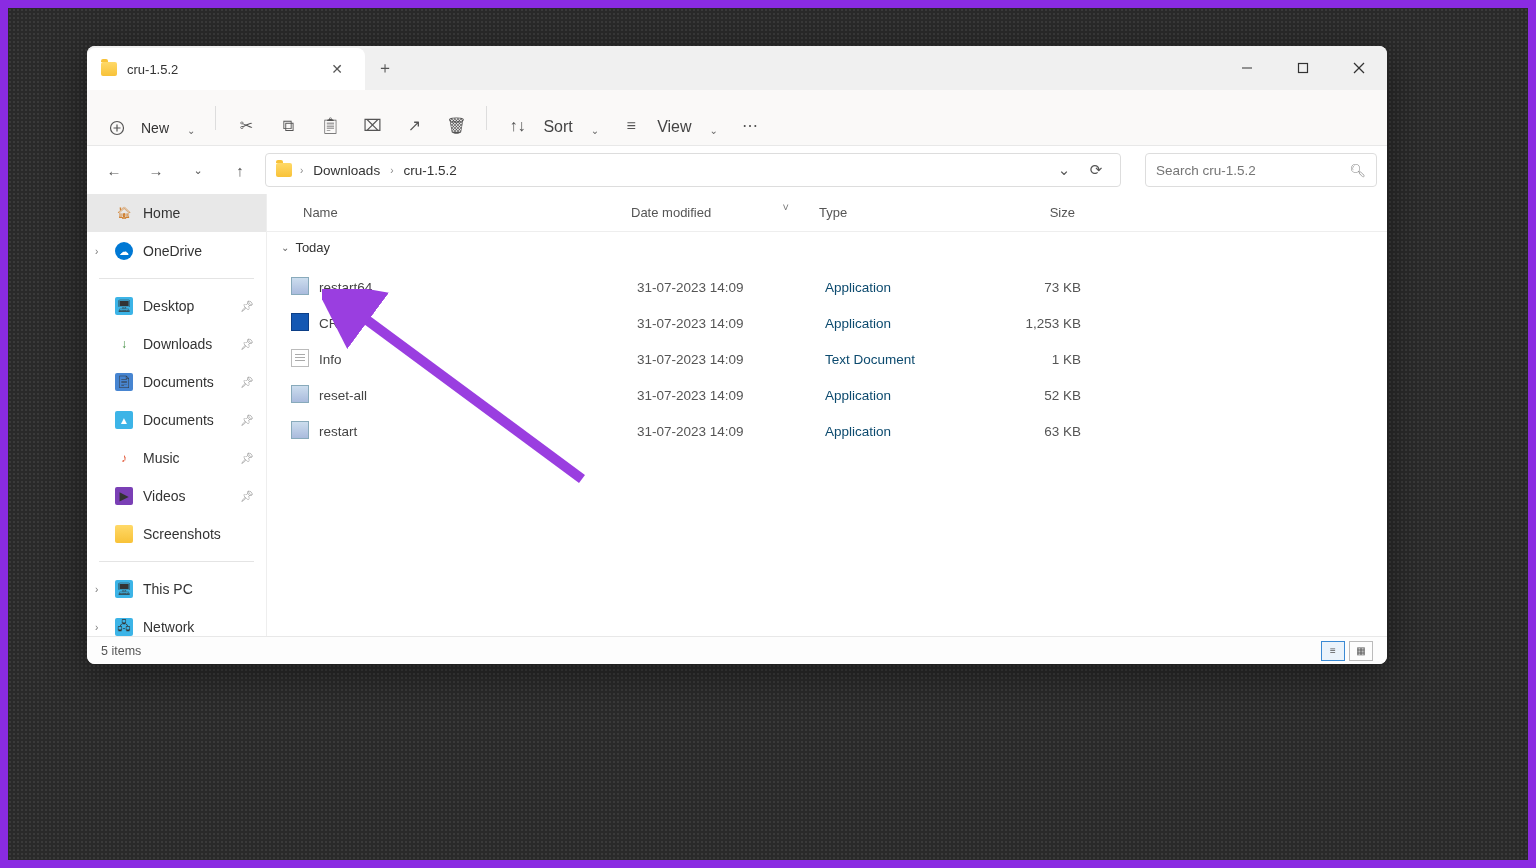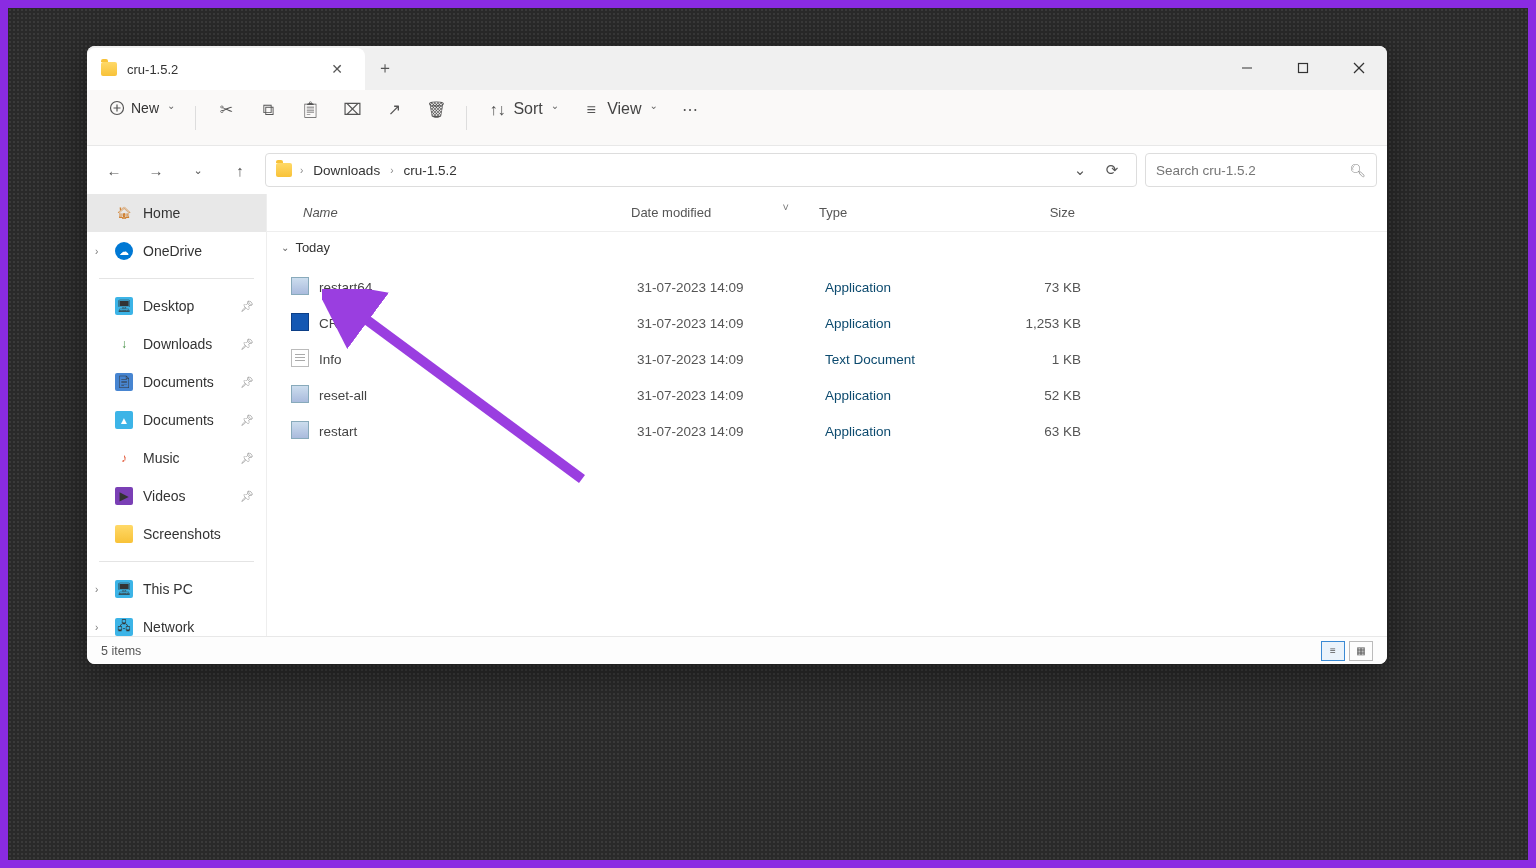--- a/index.html
+++ b/index.html
@@ -9,32 +9,32 @@
 .titlebar { height: 44px; background: #f0f0f0; display: flex; align-items: stretch; }
 .tab { background: #fff; border-top-left-radius: 8px; border-top-right-radius: 8px; width: 278px; display: flex; align-items: center; padding: 0 14px; gap: 10px; margin-top: 2px; }
 .folder-icon { width: 16px; height: 14px; background: linear-gradient(#ffd968, #f8c238); border-radius: 2px; position: relative; }
 .folder-icon::before { content: ""; position: absolute; top: -3px; left: 0; width: 7px; height: 3px; background: #f8c238; border-radius: 2px 2px 0 0; }
 .tab-title { font-size: 13px; color: #333; flex: 1; }
 .tab-close { width: 28px; height: 28px; display: flex; align-items: center; justify-content: center; color: #555; font-size: 14px; cursor: pointer; border-radius: 3px; }
 .new-tab { width: 40px; display: flex; align-items: center; justify-content: center; color: #555; font-size: 16px; cursor: pointer; }
 .titlebar-spacer { flex: 1; }
 .winbtn { width: 56px; display: flex; align-items: center; justify-content: center; color: #333; cursor: pointer; }
 .toolbar { height: 56px; border-bottom: 1px solid #e8e8e8; display: flex; align-items: center; padding: 0 14px; gap: 6px; background: #faf9f8; }
-.tbtn { height: 36px; display: flex; align-items: flex-start; gap: 6px; padding: 0 8px; border-radius: 4px; cursor: pointer; color: #444; }
+.tbtn { height: 36px; display: flex; align-items: flex-end; gap: 16px; padding: 0 8px; border-radius: 4px; cursor: pointer; color: #444; }
 .new-btn { font-size: 14px; color: #333; }
 .chev { font-size: 10px; color: #666; margin-left: 2px; }
 .tsep { width: 1px; height: 24px; background: #ddd; margin: 0 6px; }
 .ticon { width: 20px; height: 20px; display: flex; align-items: center; justify-content: center; font-size: 16px; color: #555; }
 .navrow { height: 48px; display: flex; align-items: center; padding: 0 10px; gap: 8px; }
 .navbtn { width: 34px; height: 34px; display: flex; align-items: center; justify-content: center; color: #555; cursor: pointer; border-radius: 4px; font-size: 15px; }
 .breadcrumb { flex: 1; height: 34px; border: 1px solid #ddd; border-radius: 4px; display: flex; align-items: center; padding: 0 10px; gap: 8px; font-size: 13.5px; color: #333; }
 .bc-sep { color: #888; font-size: 10px; }
 .bc-item { cursor: pointer; padding: 2px 2px; }
 .bc-right { margin-left: auto; display: flex; gap: 4px; }
-.searchbox { width: 232px; height: 34px; border: 1px solid #ddd; border-radius: 4px; display: flex; align-items: center; padding: 0 10px; color: #888; font-size: 13.5px; }
+.searchbox { width: 232px; height: 34px; border: 1px solid #ddd; border-radius: 4px; display: flex; align-items: center; padding: 0 10px; color: #888; font-size: 13.5px; margin-left: 16px; }
 .searchbox input { border: none; outline: none; flex: 1; font-size: 13.5px; color: #333; background: transparent; }
 .body { flex: 1; display: flex; overflow: hidden; }
 .sidebar { width: 180px; border-right: 1px solid #eee; padding: 0; overflow-y: auto; }
 .side-item { height: 38px; display: flex; align-items: center; padding: 0 12px 0 28px; gap: 10px; font-size: 14px; color: #333; cursor: pointer; position: relative; }
 .side-item.active { background: #e8e8e8; }
 .side-exp { position: absolute; left: 8px; font-size: 10px; color: #777; }
 .side-pin { margin-left: auto; color: #888; font-size: 11px; }
 .side-sep { height: 1px; background: #e4e4e4; margin: 8px 12px; }
 .sicon { width: 18px; height: 18px; display: inline-flex; align-items: center; justify-content: center; border-radius: 2px; font-size: 12px; }
 .ic-home { color: #d08030; }
@@ -43,21 +43,21 @@
 .ic-down { color: #3a8a3a; }
 .ic-doc { background: #4785d1; }
 .ic-pic { background: #3cb4e7; color: #fff; font-size: 10px; }
 .ic-music { color: #e25a3a; }
 .ic-video { background: #7a3fb5; }
 .ic-folder { background: linear-gradient(#ffd968, #f8c238); }
 .ic-pc { background: #3cb4e7; }
 .ic-net { background: #3cb4e7; }
 .content { flex: 1; display: flex; flex-direction: column; overflow: auto; position: relative; }
 .colhead { height: 38px; display: flex; align-items: center; border-bottom: 1px solid #eee; font-size: 13px; color: #555; padding-left: 36px; }
-.ch-name { width: 328px; font-style: italic; }
+.ch-name { width: 328px; }
 .ch-date { width: 188px; position: relative; }
 .ch-date::after { content: "˅"; position: absolute; right: 30px; top: -4px; font-size: 11px; color: #777; }
 .ch-type { width: 156px; }
 .ch-size { width: 100px; text-align: right; }
 .group { padding: 8px 0 4px 14px; display: flex; align-items: center; gap: 6px; font-size: 13px; color: #333; cursor: pointer; }
 .group-chev { font-size: 10px; color: #666; }
 .row { height: 36px; display: flex; align-items: flex-end; padding-left: 24px; font-size: 13.5px; color: #444; cursor: pointer; }
 .ricon { width: 18px; height: 18px; margin-right: 10px; display: inline-flex; align-items: center; justify-content: center; border: 1px solid #8ab; background: #eef; font-size: 9px; }
 .ricon.app { background: linear-gradient(#cde, #abd); }
 .ricon.app.blue { background: #1458b3; border-color: #0c3f87; }

